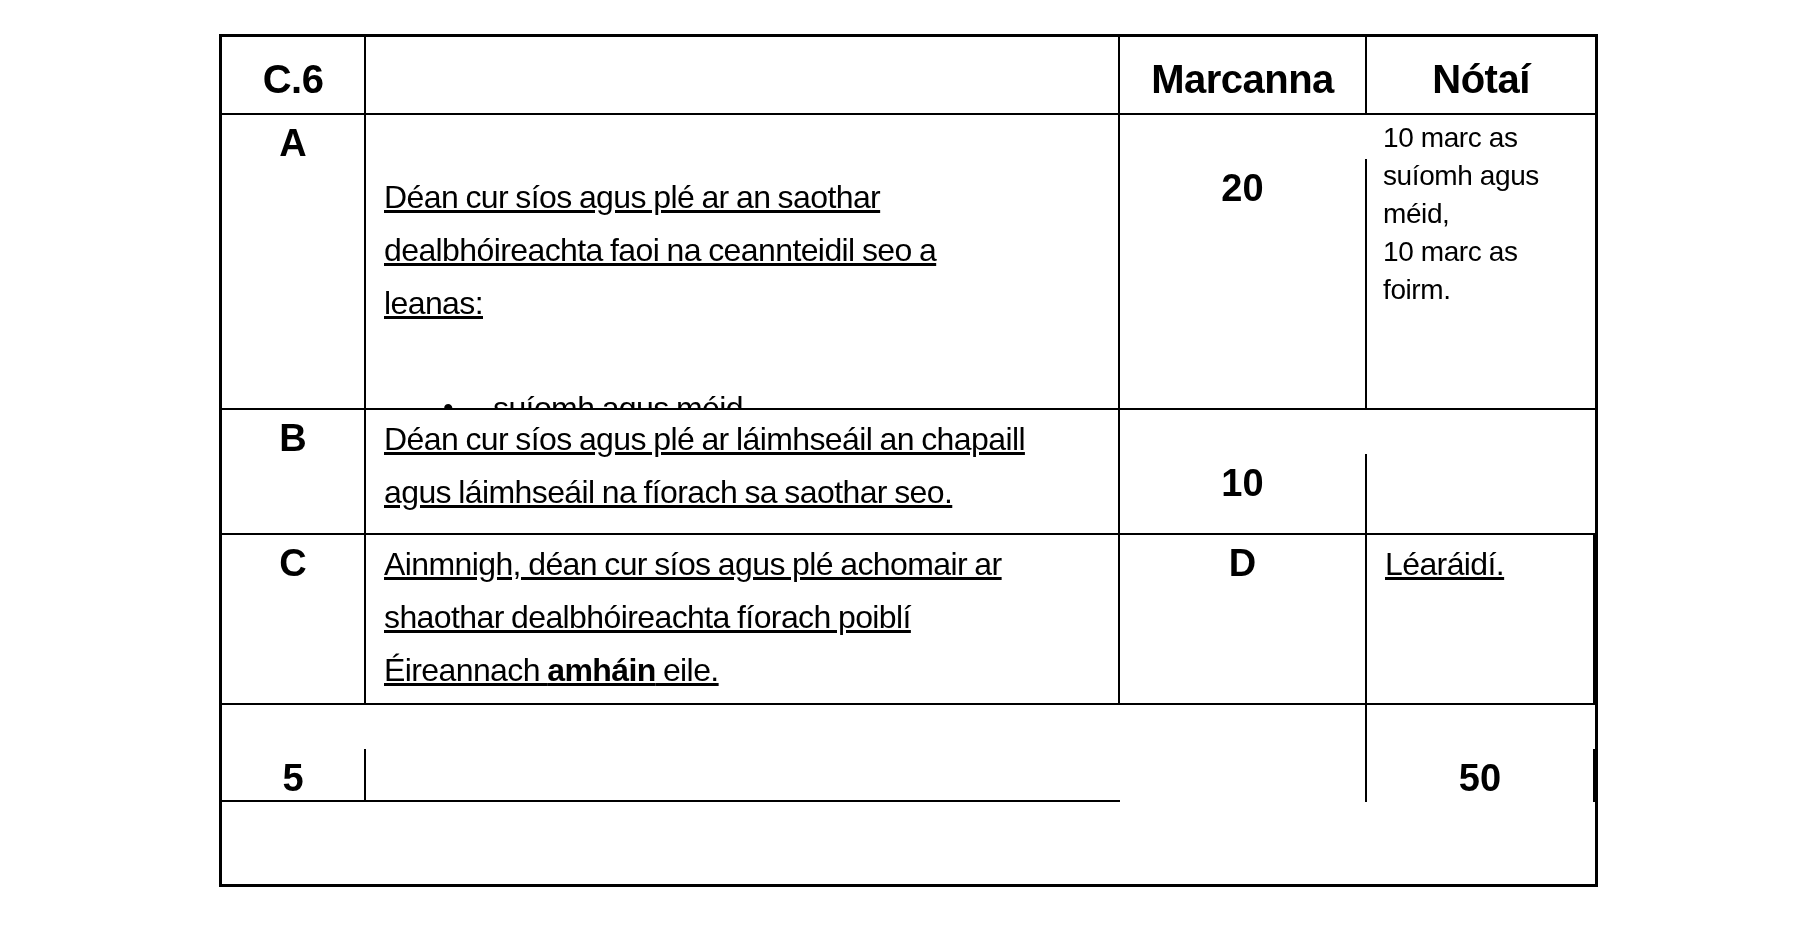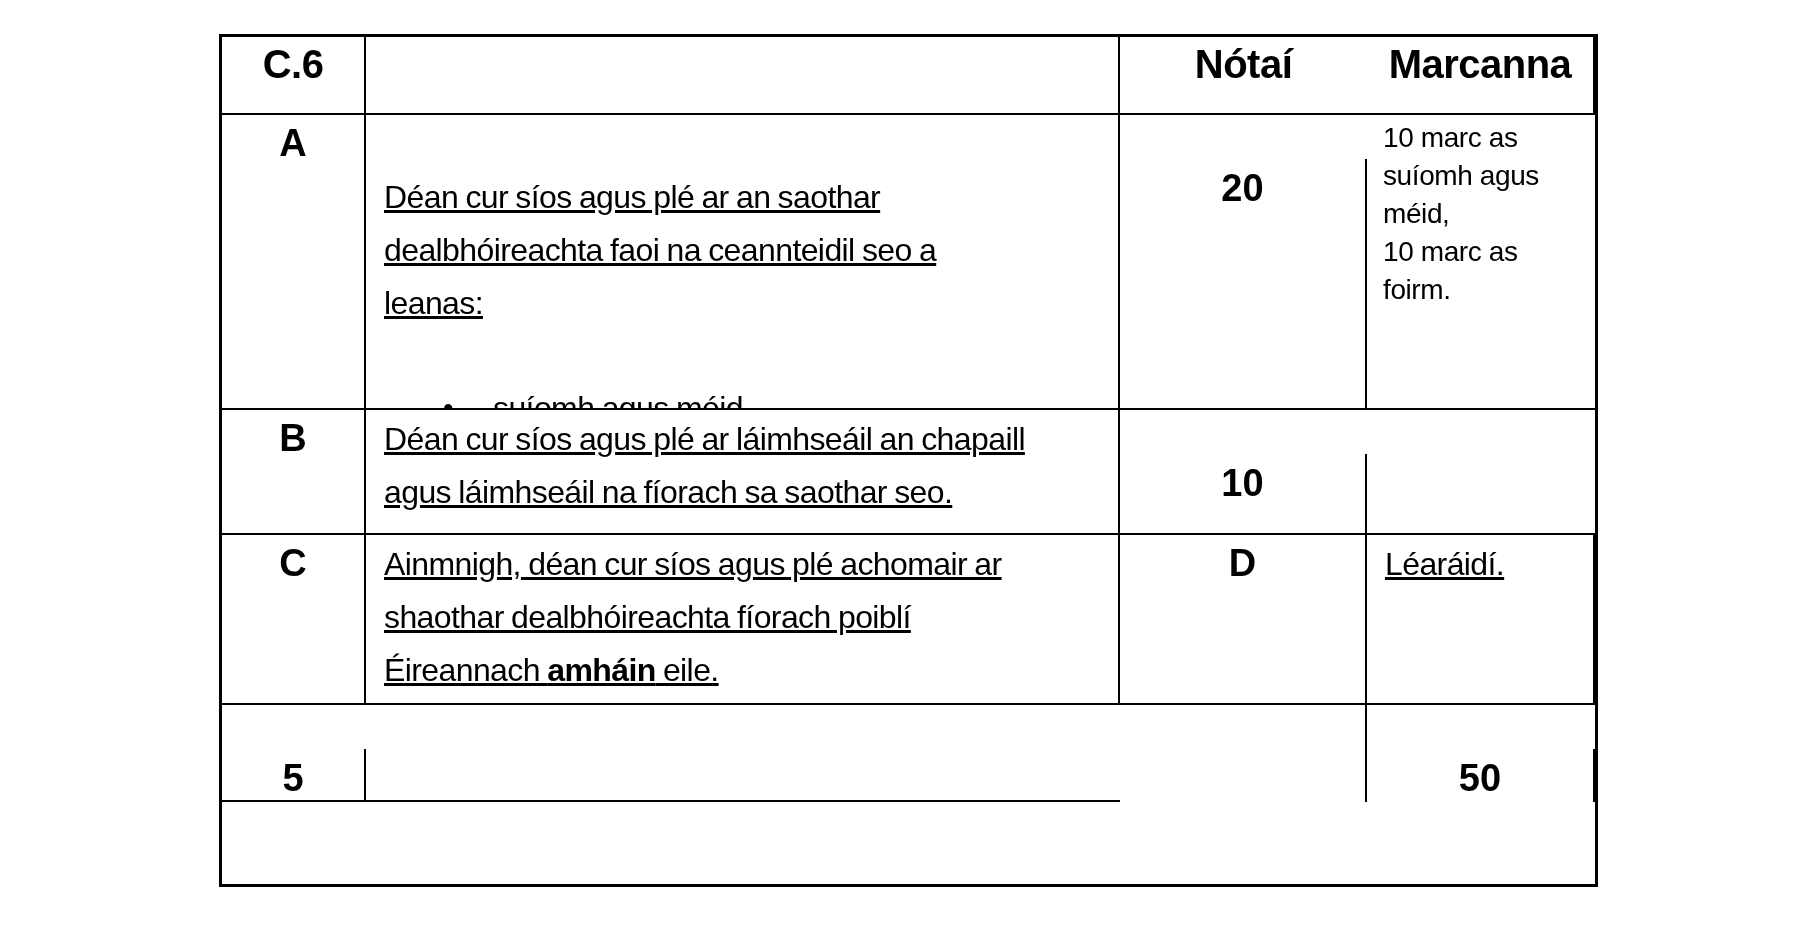--- a/index.html
+++ b/index.html
@@ -32,21 +32,21 @@
     overflow: hidden;
   }
   .cell.lc { border-right: none; }
   .cell.lr { border-bottom: none; }
 
   .hdr {
     font-weight: bold;
     font-size: 40px;
     line-height: 53px;
     text-align: center;
-    padding-top: 1px;
+    padding-top: 16px;
     letter-spacing: -0.5px;
   }
   .letter {
     font-weight: bold;
     font-size: 38px;
     line-height: 53px;
     text-align: center;
     padding-top: 2px;
   }
   .desc {
@@ -89,22 +89,22 @@
   }
   b { font-weight: bold; }
 </style>
 </head>
 <body>
 
 <div class="marking-table">
 
   <div class="cell hdr">C.6</div>
   <div class="cell hdr"></div>
+  <div class="cell hdr">Marcanna</div>
   <div class="cell hdr lc">Nótaí</div>
-  <div class="cell hdr">Marcanna</div>
 
   <div class="cell letter">A</div>
   <div class="cell desc">
     <div>Déan cur síos agus plé ar an saothar
 dealbhóireachta faoi na ceannteidil seo a
 leanas:</div>
     <div class="bullet-row">
       <span class="bullet-glyph">•</span>
       <span class="bullet-text">suíomh agus méid</span>
     </div>

